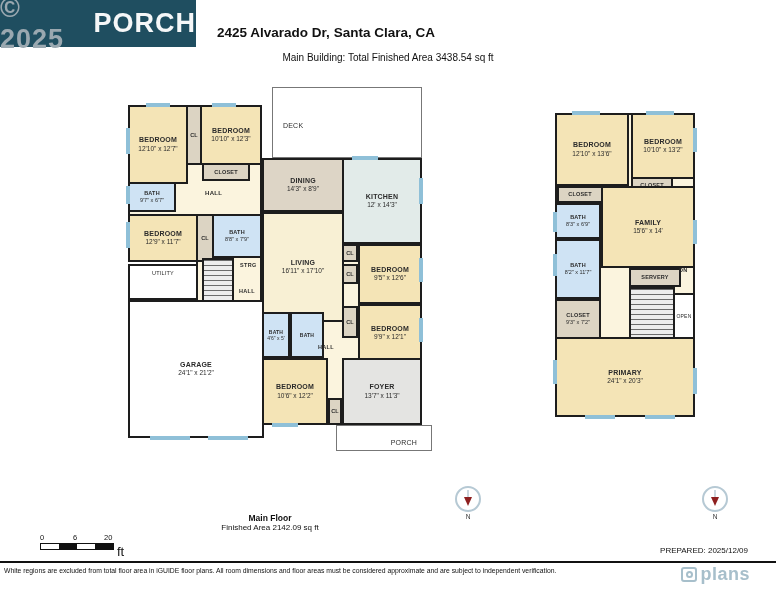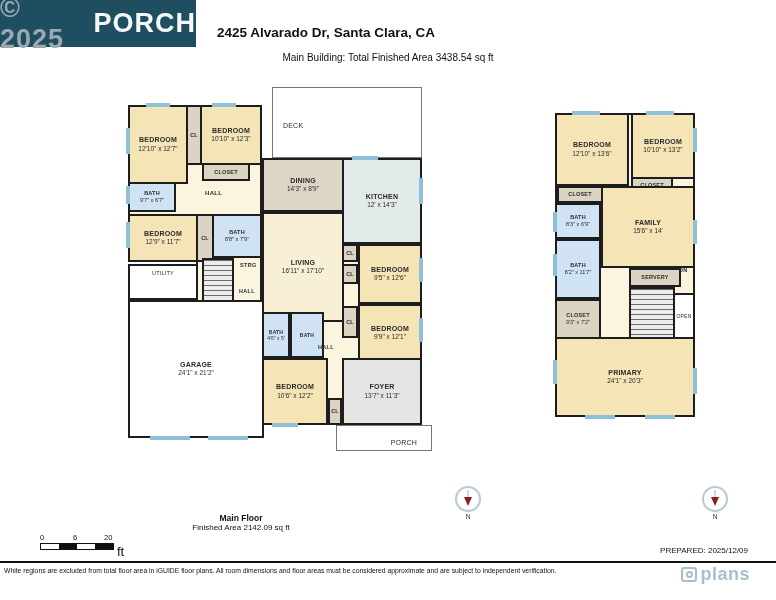--- a/index.html
+++ b/index.html
@@ -243,21 +243,21 @@
   <div class="win" style="left:646px;top:111px;width:28px;height:4px"></div>
   <div class="win" style="left:553px;top:212px;width:4px;height:20px"></div>
   <div class="win" style="left:553px;top:254px;width:4px;height:22px"></div>
   <div class="win" style="left:693px;top:128px;width:4px;height:24px"></div>
   <div class="win" style="left:693px;top:220px;width:4px;height:24px"></div>
   <div class="win" style="left:693px;top:368px;width:4px;height:26px"></div>
   <div class="win" style="left:553px;top:360px;width:4px;height:24px"></div>
   <div class="win" style="left:585px;top:415px;width:30px;height:4px"></div>
   <div class="win" style="left:645px;top:415px;width:30px;height:4px"></div>
 
-  <div class="floor-caption" style="left:141px;top:513px">
+  <div class="floor-caption" style="left:170px;top:513px">
     <div class="fc-title">Main Floor</div>
     <div class="fc-area">Finished Area 2142.09 sq ft</div>
   </div>
   <div class="compass" style="left:455px;top:486px">
     <div class="c-circle">
       <div class="c-line"></div>
       <div class="c-needle"></div>
     </div>
     <div class="c-n">N</div>
   </div>

